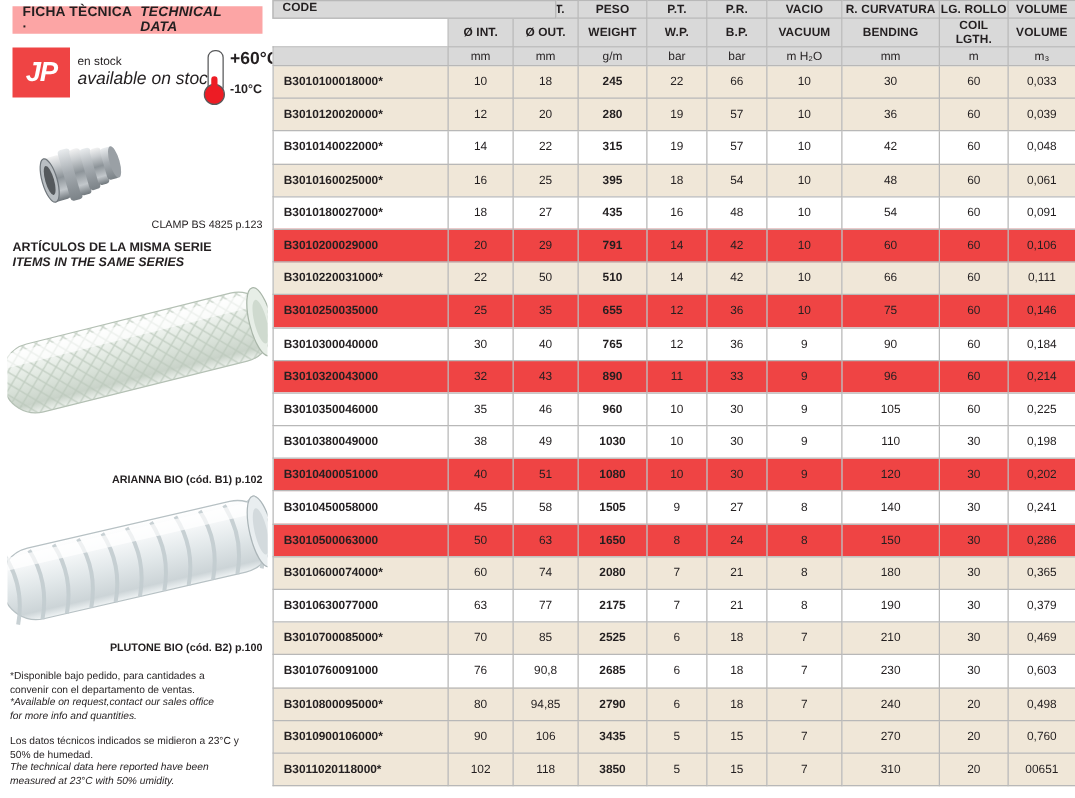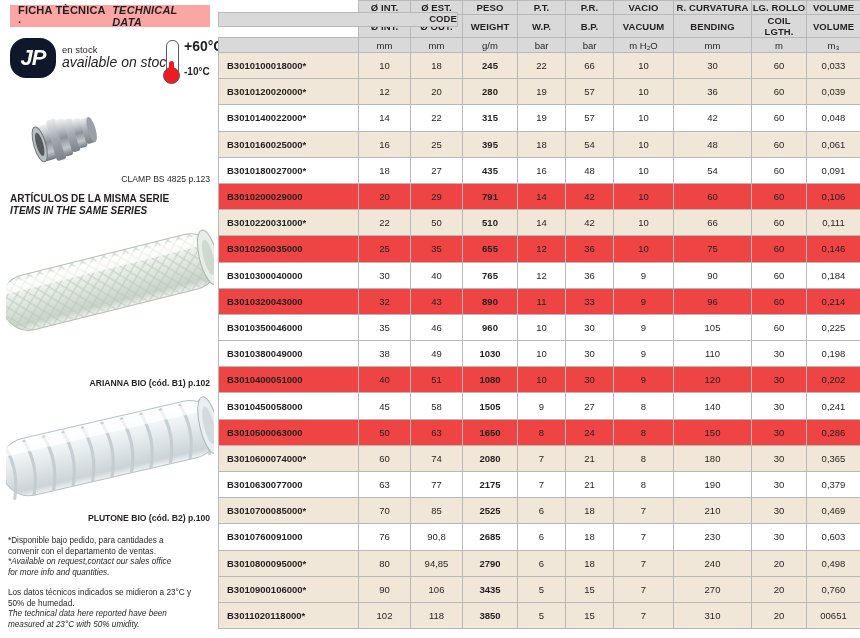--- a/index.html
+++ b/index.html
@@ -21,21 +21,21 @@
     background:#fca5a5;
     border:0;
     display:flex;align-items:center;
   }
   .title-bar .t1{font-weight:bold;font-size:11px;letter-spacing:.2px;padding-left:8px;color:#231f20;}
   .title-bar .t2{font-weight:bold;font-size:11px;font-style:italic;letter-spacing:.2px;color:#231f20;}
 
   .stock-box{position:absolute;left:10px;top:36px;width:200px;height:46px;}
   .jp-logo{
     position:absolute;left:0px;top:2px;width:46px;height:40px;
-    background:#0f172a;display:flex;align-items:center;justify-content:center;border-radius:16px;
+    background:#ef4444;display:flex;align-items:center;justify-content:center;
   }
   .jp-logo .jp{
     font-weight:bold;font-size:22px;color:#ffffff;font-style:italic;letter-spacing:-1px;
   }
   .stock-text{position:absolute;left:52px;top:8px;line-height:12px;}
   .stock-text .l1{font-size:9.5px;color:#231f20;}
   .stock-text .l2{font-size:14px;font-style:italic;color:#231f20;}
 
   .thermo{position:absolute;left:140px;top:0px;width:70px;height:48px;}
   .thermo .bulb{
@@ -77,21 +77,21 @@
     border:1px solid #b8b8b8;
     text-align:center;
     vertical-align:middle;
     font-size:9.5px;
     padding:0;
   }
   thead td{background:#d9d9d9;font-weight:bold;color:#231f20;}
   .hdr-r1 td{height:13px;font-size:8.6px;letter-spacing:.1px;}
   .hdr-r2 td{height:13px;font-size:8.6px;letter-spacing:.1px;}
   .hdr-r3 td{height:14px;font-size:8.4px;font-weight:normal;}
-  .hdr-r1 td.left,.hdr-r2 td.left{text-align:right;padding-left:20px;margin-top:12px;}
+  .hdr-r1 td.left,.hdr-r2 td.left{text-align:left;padding-left:7px;}
   tbody tr{height:26.2px;}
   tbody td.code{text-align:left;padding-left:8px;font-weight:bold;font-size:9.5px;}
   tbody td.weight{font-weight:bold;}
   .row-beige td{background:#f0e7d8;}
   .row-white td{background:#ffffff;}
   .row-green td{background:#ef4444;}
 </style>
 </head>
 <body>
 

